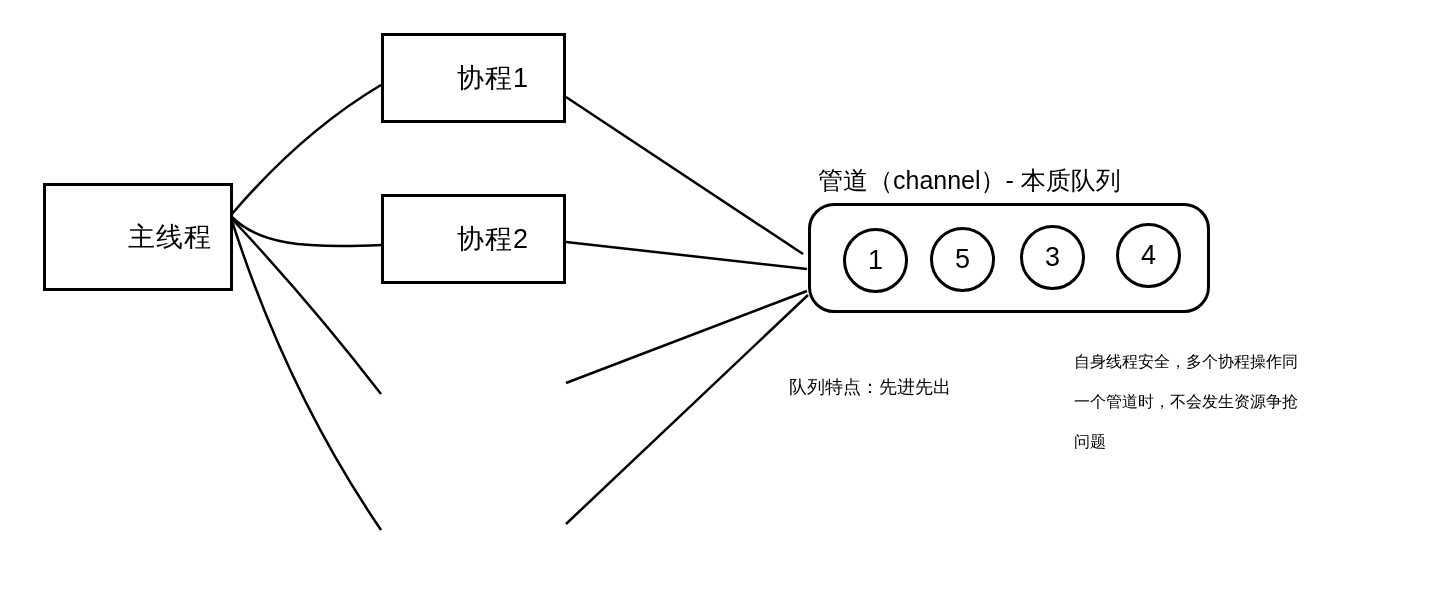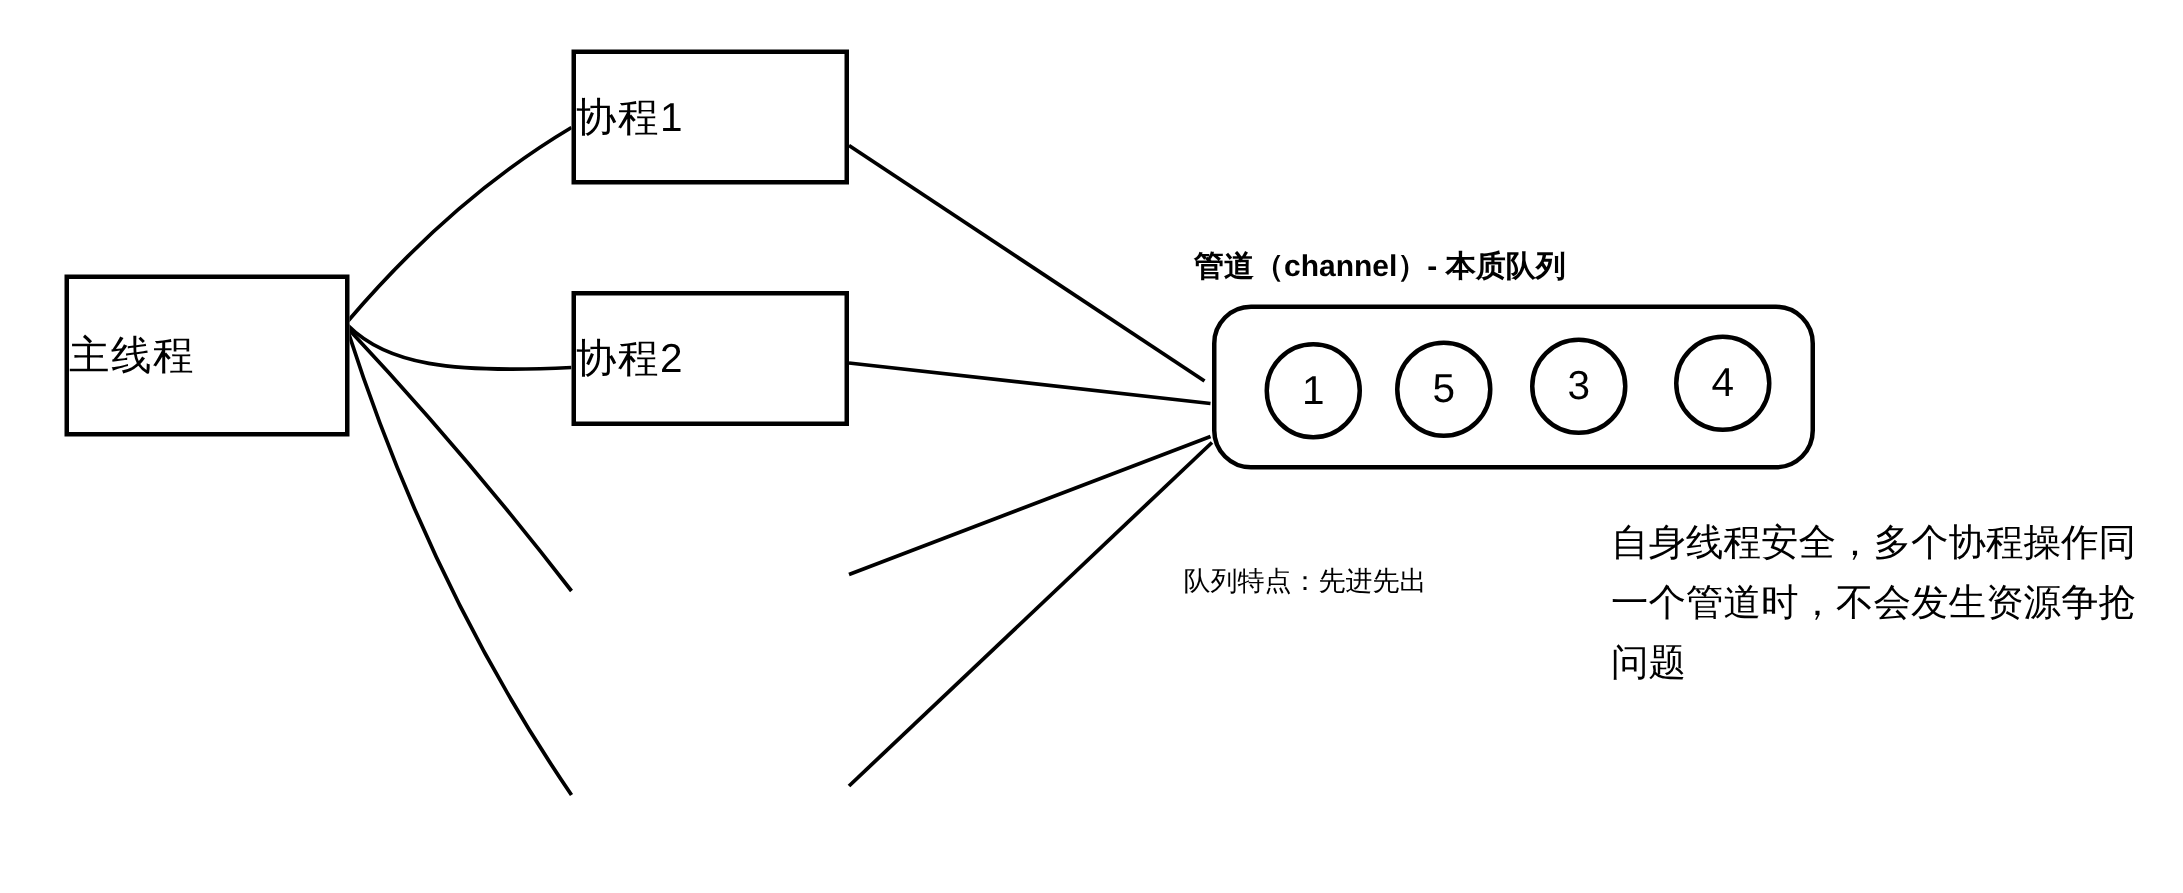--- a/index.html
+++ b/index.html
@@ -18,21 +18,21 @@
     width: 1455px; height: 595px;
     z-index: 1;
   }
   .node-box {
     position: absolute;
     box-sizing: border-box;
     border: 3px solid #000000;
     background: #ffffff;
     display: flex;
     align-items: center;
-    justify-content: flex-start;
+    justify-content: flex-end;
     font-size: 27px;
     z-index: 2;
     letter-spacing: 1px;
   }
   .main-box   { left: 43px;  top: 155px; width: 190px; height: 108px; padding-right: 18px; margin-top: 28px; }
   .co-box     { left: 381px; width: 185px; height: 90px; padding-right: 34px; }
   .co-box-1   { top: 33px; }
   .co-box-2   { top: 194px; }
   .co-box-3   { top: 340px; }
   .co-box-4   { top: 487px; }
@@ -58,38 +58,37 @@
     justify-content: center;
     font-size: 27px;
     z-index: 3;
   }
   .qc-0 { left: 843px;  top: 228px; }
   .qc-1 { left: 930px;  top: 227px; }
   .qc-2 { left: 1020px; top: 225px; }
   .qc-3 { left: 1116px; top: 223px; }
   .channel-title {
     position: absolute;
-    left: 796px; top: 164px;
-    font-size: 20px;
+    left: 818px; top: 164px;
+    font-size: 25px;
     z-index: 2;
     white-space: nowrap;
-    font-weight: bold;
   }
   .queue-note {
     position: absolute;
     left: 789px; top: 375px;
     font-size: 18px;
     z-index: 2;
     white-space: nowrap;
   }
   .safety-note {
     position: absolute;
     left: 1074px; top: 342px;
     width: 360px;
-    font-size: 25px;
+    font-size: 16px;
     line-height: 40px;
     z-index: 2;
     white-space: pre-line;
   }
 </style>
 </head>
 <body>
 
 <div class="canvas">
 

